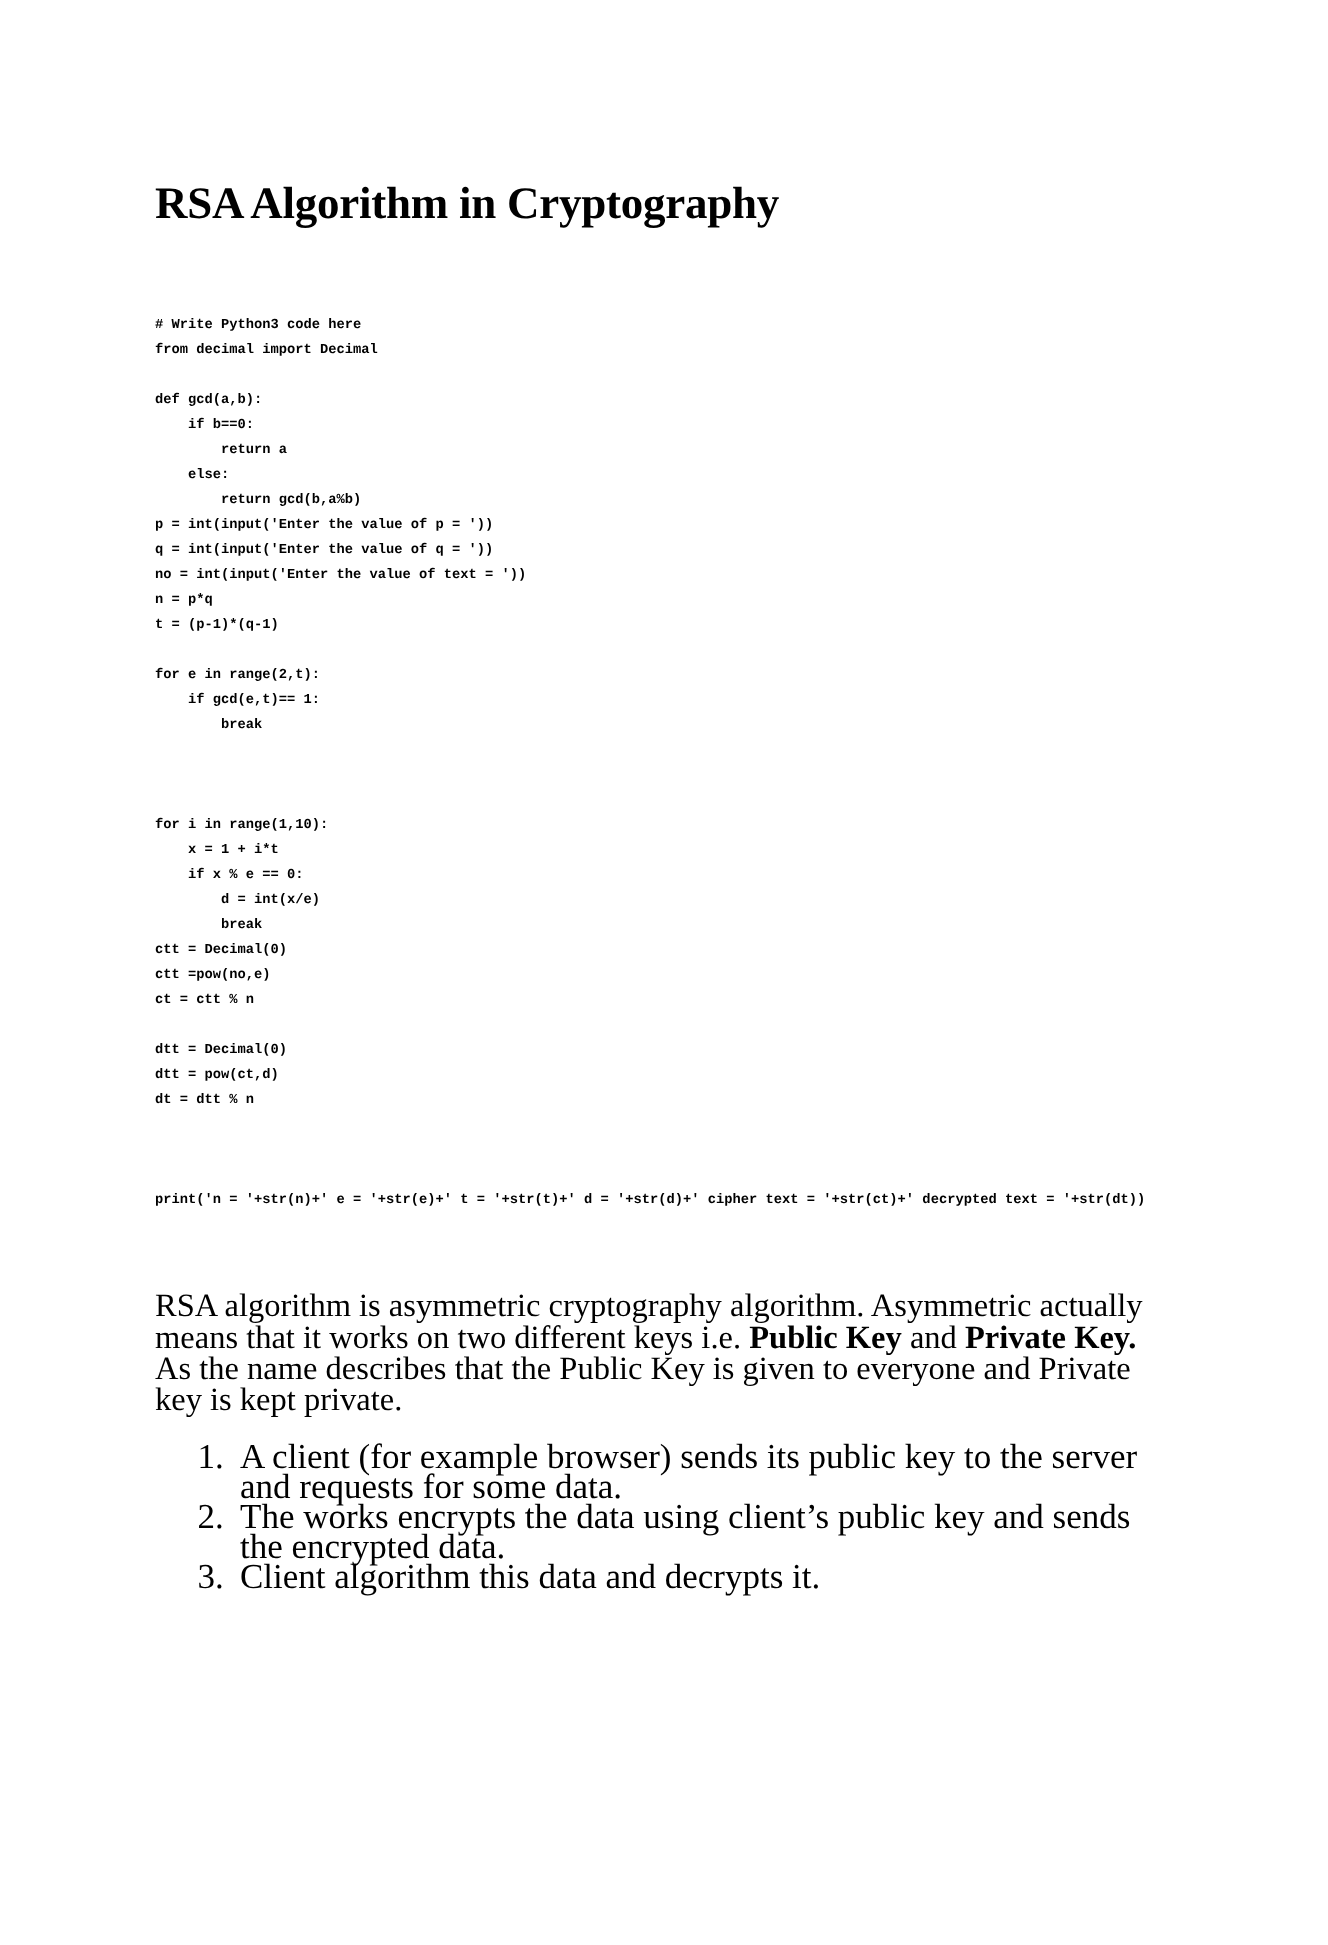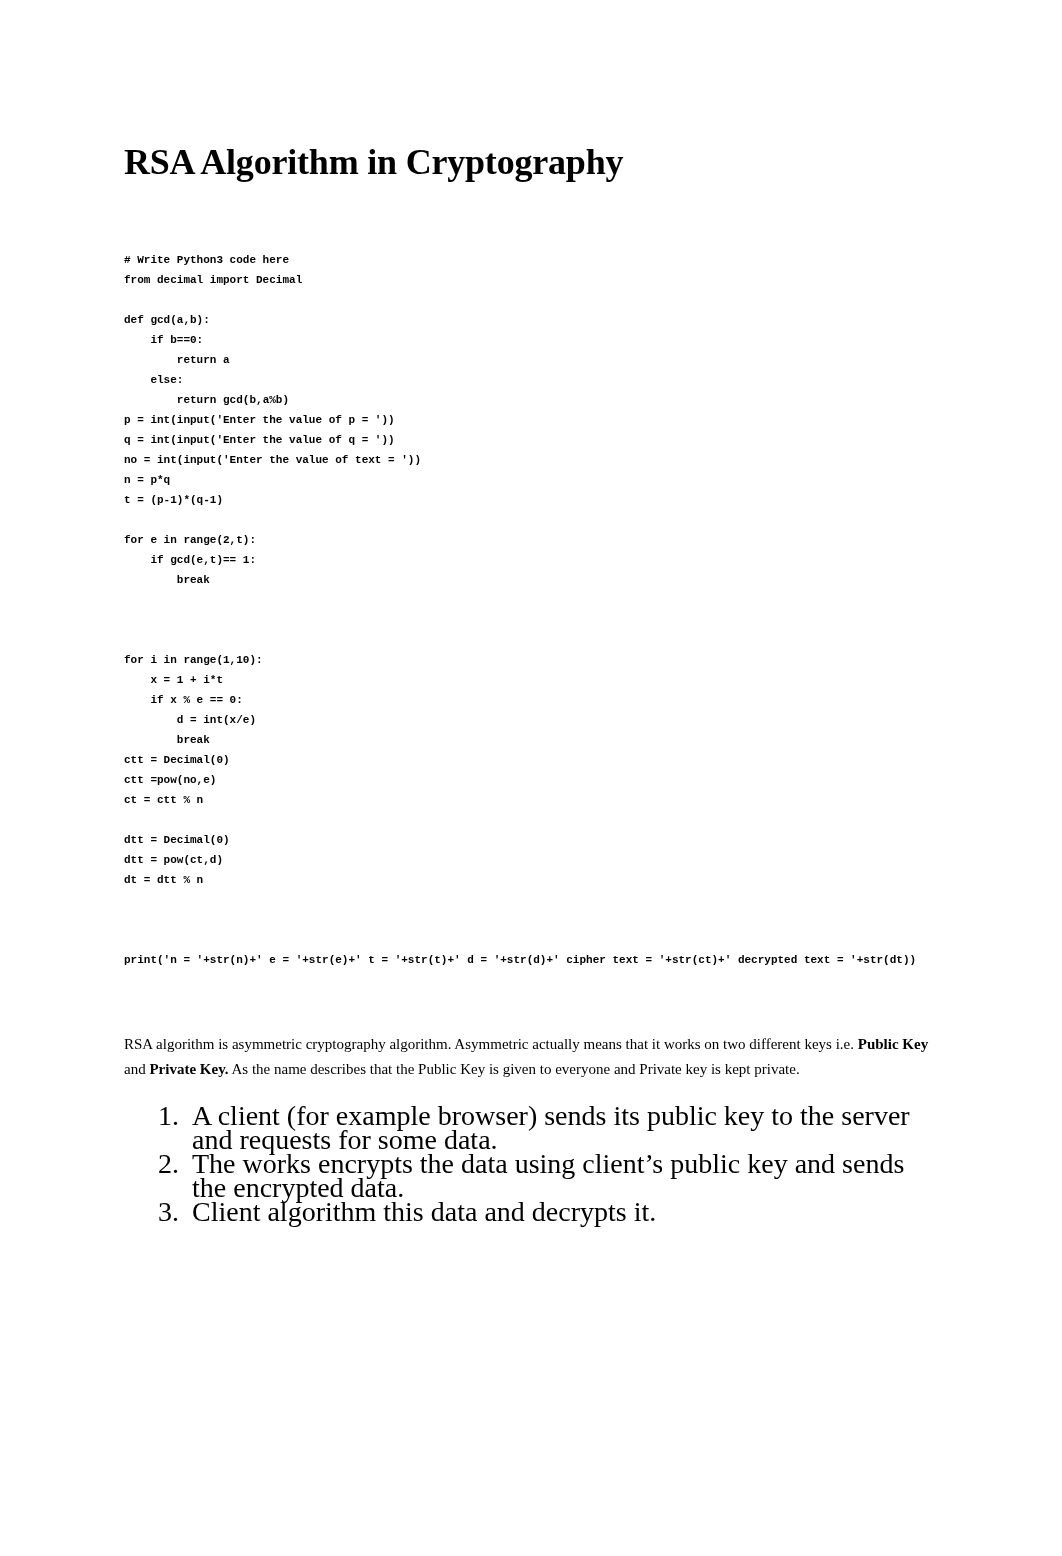--- a/index.html
+++ b/index.html
@@ -64,21 +64,21 @@
   .code-line.blank {
     height: 20px;
   }
   .code-line.wrapline {
     width: 812px;
   }
 
   
   .body-par {
     font-family: "Liberation Serif", "DejaVu Serif", serif;
-    font-size: 15px;
+    font-size: 26px;
     line-height: 25px;
     margin: 0 0 22px 0;
     text-align: left;
     width: 808px;
   }
   .body-par b {
     font-weight: bold;
   }
 
   

